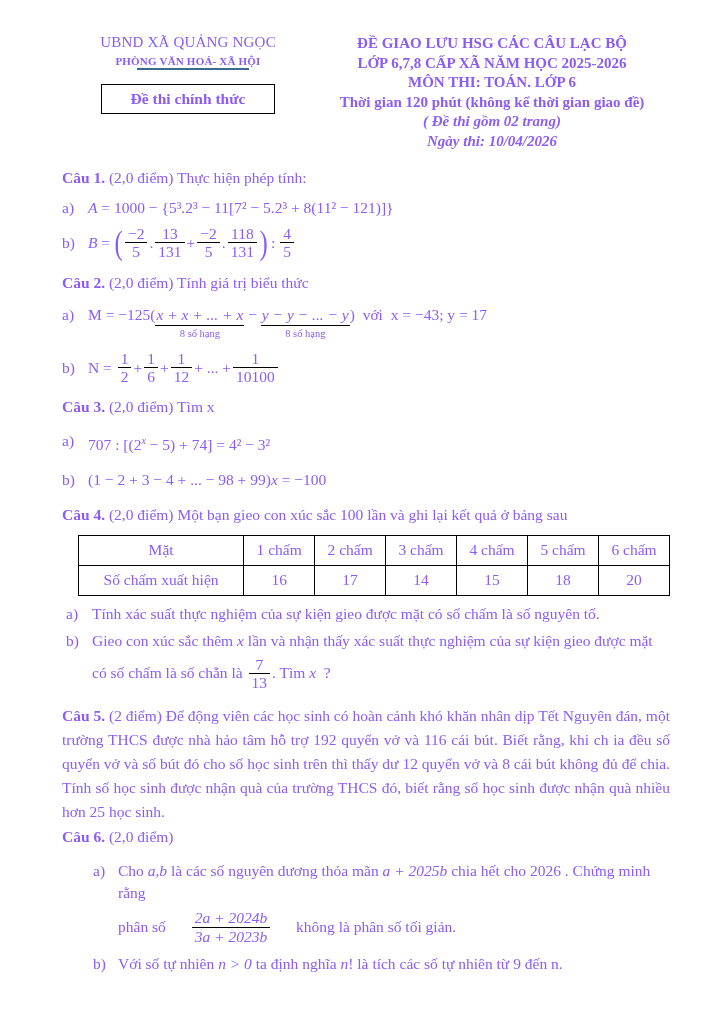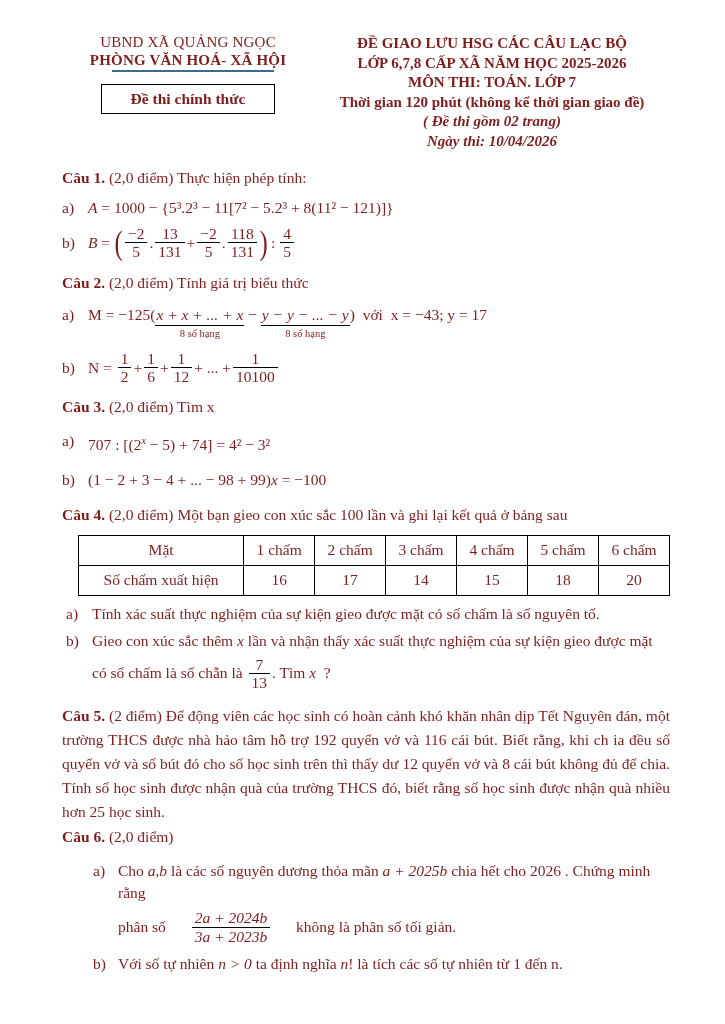--- a/index.html
+++ b/index.html
@@ -1,26 +1,26 @@
 <!DOCTYPE html>
 <html><head>
 <meta charset="utf-8">
 <style>
   html,body { margin:0; padding:0; background:#ffffff; }
   .page {
     position:relative; width:725px; height:1024px; background:#ffffff;
-    font-family:"Liberation Serif", serif; font-size:15.5px; color:#7f1d1d;
+    font-family:"Liberation Serif", serif; font-size:15.5px; color:#8b5cf6;
     box-sizing:border-box; padding:34px 55px 0 62px; overflow:hidden;
   }
   
   .hdr { display:flex; }
   .hdr-left { flex:0 0 252px; text-align:center; }
   .org1 { font-size:15px; letter-spacing:0.2px; }
   .org2wrap { position:relative; display:inline-block; margin-top:1px; }
-  .org2 { font-size:15px; font-weight:bold; letter-spacing:0.2px; }
+  .org2 { font-size:11px; font-weight:bold; letter-spacing:0.2px; }
   .org2line { position:absolute; left:22px; right:12px; bottom:-3px; border-bottom:2px solid #3c6b8e; }
   .exam-box { display:inline-block; border:1.6px solid #000; padding:5px 29px; margin-top:15px; font-weight:bold; font-size:15.5px; }
   .hdr-right { flex:1; text-align:center; white-space:nowrap; line-height:19.5px; }
   .hline { font-weight:bold; font-size:15px; }
   .hline.it { font-style:italic; }
   
   .qhead { margin-top:11px; line-height:22px; }
   .qlabel { font-weight:bold; }
   .item { display:flex; margin-top:8px; line-height:21px; }
   .item-label { flex:0 0 26px; }
@@ -66,21 +66,21 @@
         <div class="org2">PHÒNG VĂN HOÁ- XÃ HỘI</div>
         <div class="org2line"></div>
       </div>
       <div>
         <span class="exam-box">Đề thi chính thức</span>
       </div>
     </div>
     <div class="hdr-right">
       <div class="hline">ĐỀ GIAO LƯU HSG CÁC CÂU LẠC BỘ</div>
       <div class="hline">LỚP 6,7,8 CẤP XÃ NĂM HỌC 2025-2026</div>
-      <div class="hline">MÔN THI: TOÁN. LỚP 7</div>
+      <div class="hline">MÔN THI: TOÁN. LỚP 6</div>
       <div class="hline">Thời gian 120  phút (không kể thời gian giao đề)</div>
       <div class="hline it">( Đề thi gồm  02  trang)</div>
       <div class="hline it">Ngày thi: 10/04/2026</div>
     </div>
   </div>
 
   <div style="margin-top:16px;">
     <div class="qhead">
       <span class="qlabel">Câu 1.</span><span> (2,0 điểm) Thực hiện phép tính:</span>
     </div>
@@ -197,17 +197,17 @@
       <span class="item-label">a)</span>
       <span class="item-body"><span>Cho </span><span class="mvar">a,b</span><span> là các số nguyên dương thỏa mãn </span><span class="mvar">a + 2025b</span><span> chia hết cho 2026 . Chứng minh rằng</span></span>
     </div>
     <div class="mathflex6">
       <span>phân số </span>
       <span class="frac"><span class="num mvar">2a + 2024b</span><span class="den mvar">3a + 2023b</span></span>
       <span> không là phân số tối giản.</span>
     </div>
     <div class="item6" style="margin-top:8px;">
       <span class="item-label">b)</span>
-      <span class="item-body"><span>Với số tự nhiên </span><span class="mvar">n &gt; 0</span><span> ta định nghĩa </span><span class="mvar">n</span><span>! là tích các số tự nhiên từ 1 đến n.</span></span>
+      <span class="item-body"><span>Với số tự nhiên </span><span class="mvar">n &gt; 0</span><span> ta định nghĩa </span><span class="mvar">n</span><span>! là tích các số tự nhiên từ 9 đến n.</span></span>
     </div>
   </div>
 
 </div>
 
 </body></html>

